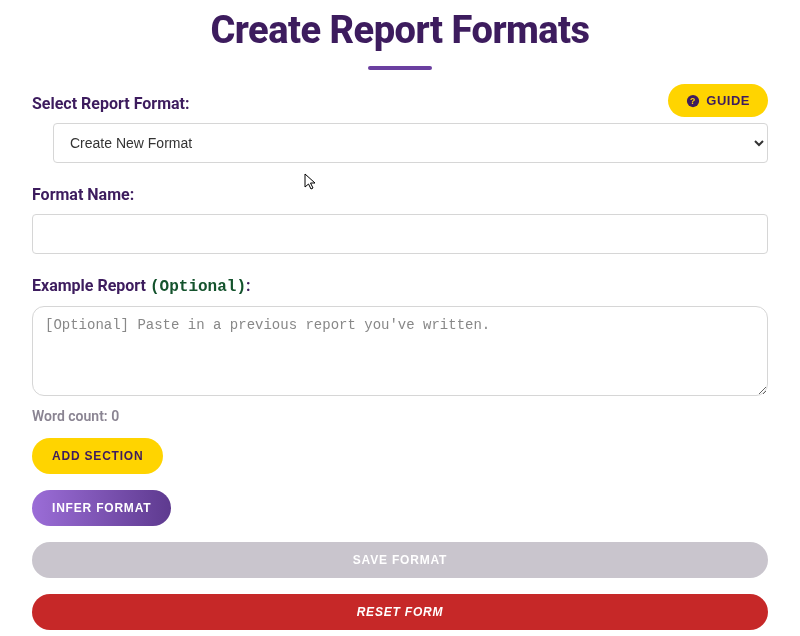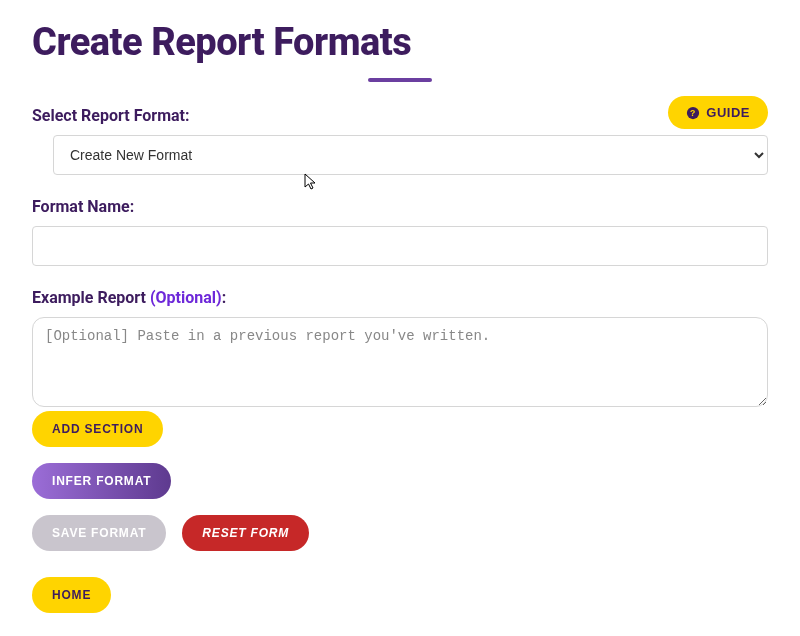--- a/index.html
+++ b/index.html
@@ -12,24 +12,25 @@
       background: #fff;
       width: 800px;
       height: 636px;
       position: relative;
     }
     .container {
       padding: 0 32px;
       position: relative;
     }
     .page-title {
+      text-align: center;
       font-size: 38px;
       font-weight: 800;
       color: #3d1c5e;
-      margin-top: 20px;
+      margin-top: 8px;
       letter-spacing: -0.5px;
     }
     .title-underline {
       width: 64px;
       height: 4px;
       background: #6b3fa0;
       margin: 14px auto 24px auto;
       border-radius: 2px;
     }
     .guide-button {
@@ -58,21 +59,22 @@
     }
     .label {
       font-size: 16px;
       font-weight: 700;
       color: #3d1c5e;
       margin-bottom: 10px;
       display: block;
     }
     .label .optional {
       font-weight: 700;
-      color: #6d28d9;
+      color: #14532d;
+      font-family: Liberation Mono, monospace;
     }
     .select-wrapper {
       position: relative;
       margin-bottom: 22px;
       padding-left: 21px;
     }
     select {
       width: 100%;
       padding: 10px 12px;
       font-size: 14px;
@@ -141,20 +143,21 @@
     }
     .btn-red {
       background: #c62828;
       color: #fff;
       font-style: italic;
     }
     .button-group {
       display: flex;
       gap: 16px;
       margin-bottom: 26px;
+      flex-direction: column;
     }
     .cursor {
       position: absolute;
       left: 304px;
       top: 173px;
       pointer-events: none;
     }
   </style>
 </head>
 <body>
@@ -181,20 +184,23 @@
   </div>
 
   <label class="label">Format Name:</label>
   <input type="text" class="text-input" value="" style="">
 
   <label class="label">
     <span>Example Report </span><span class="optional">(Optional)</span><span>:</span>
   </label>
   <textarea class="textarea" rows="4" placeholder="[Optional] Paste in a previous report you've written." style=""></textarea>
 
+  <div class="word-count">
+    <span>Word count: </span><span>0</span>
+  </div>
 
   <div class="button-row">
     <button class="btn btn-yellow">ADD SECTION</button>
   </div>
 
   <div class="button-row">
     <button class="btn btn-gradient">INFER FORMAT</button>
   </div>
 
   <div class="button-group">

